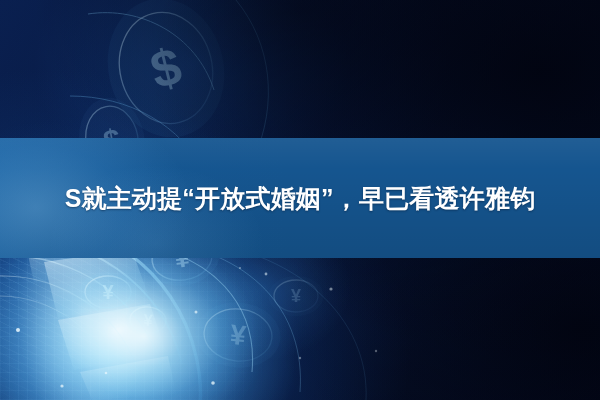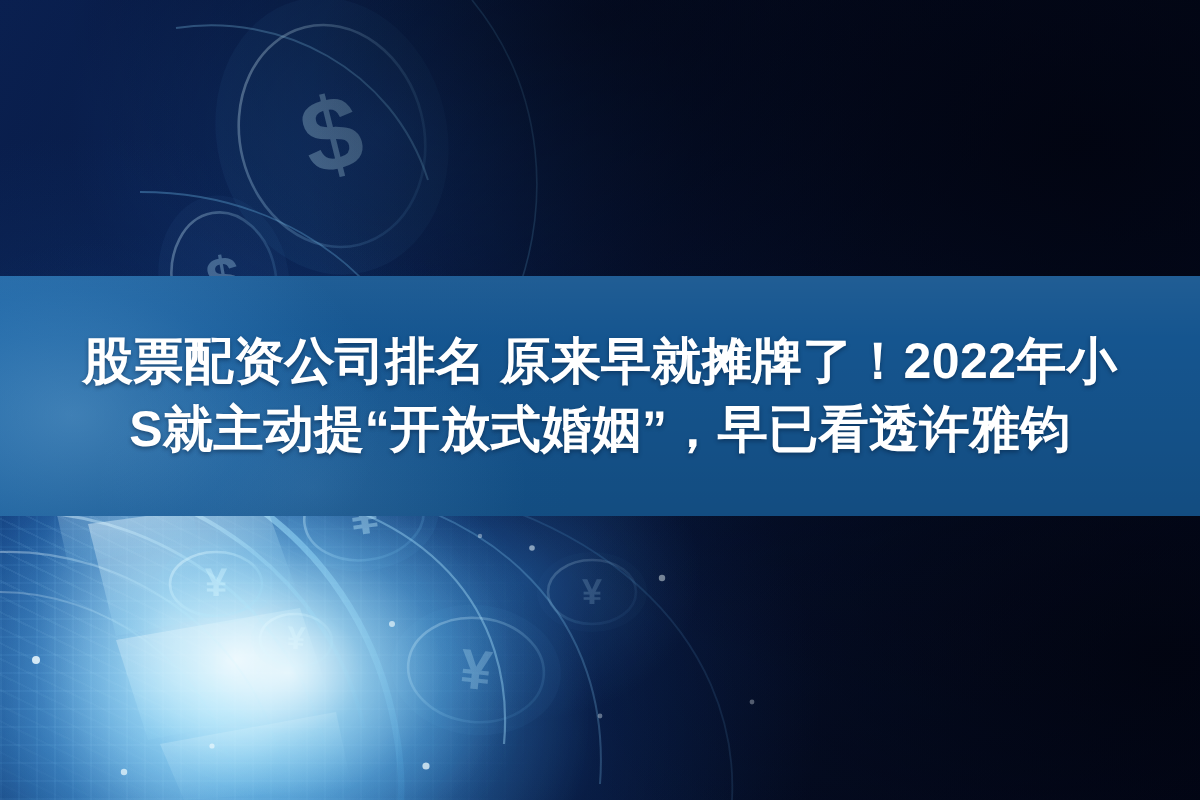--- a/index.html
+++ b/index.html
@@ -197,17 +197,16 @@
         <circle cx="240" cy="268" r="1.1" fill="#eaf7ff" opacity="0.4"></circle>
       </g>
   </svg>
 
   <div class="layer" id="glow-soft"></div>
   <div class="layer" id="glow-core"></div>
   <div class="layer" id="bg-vignette"></div>
 
   <div id="headline-band">
     <div id="band-translucency"></div>
-    <div class="headline-line" id="headline-line-1">股票配资公司排名 原来早就摊牌了！2022年小</div>
     <div class="headline-line" id="headline-line-2">S就主动提“开放式婚姻”，早已看透许雅钧</div>
   </div>
 
 </div>
 
 </body></html>

